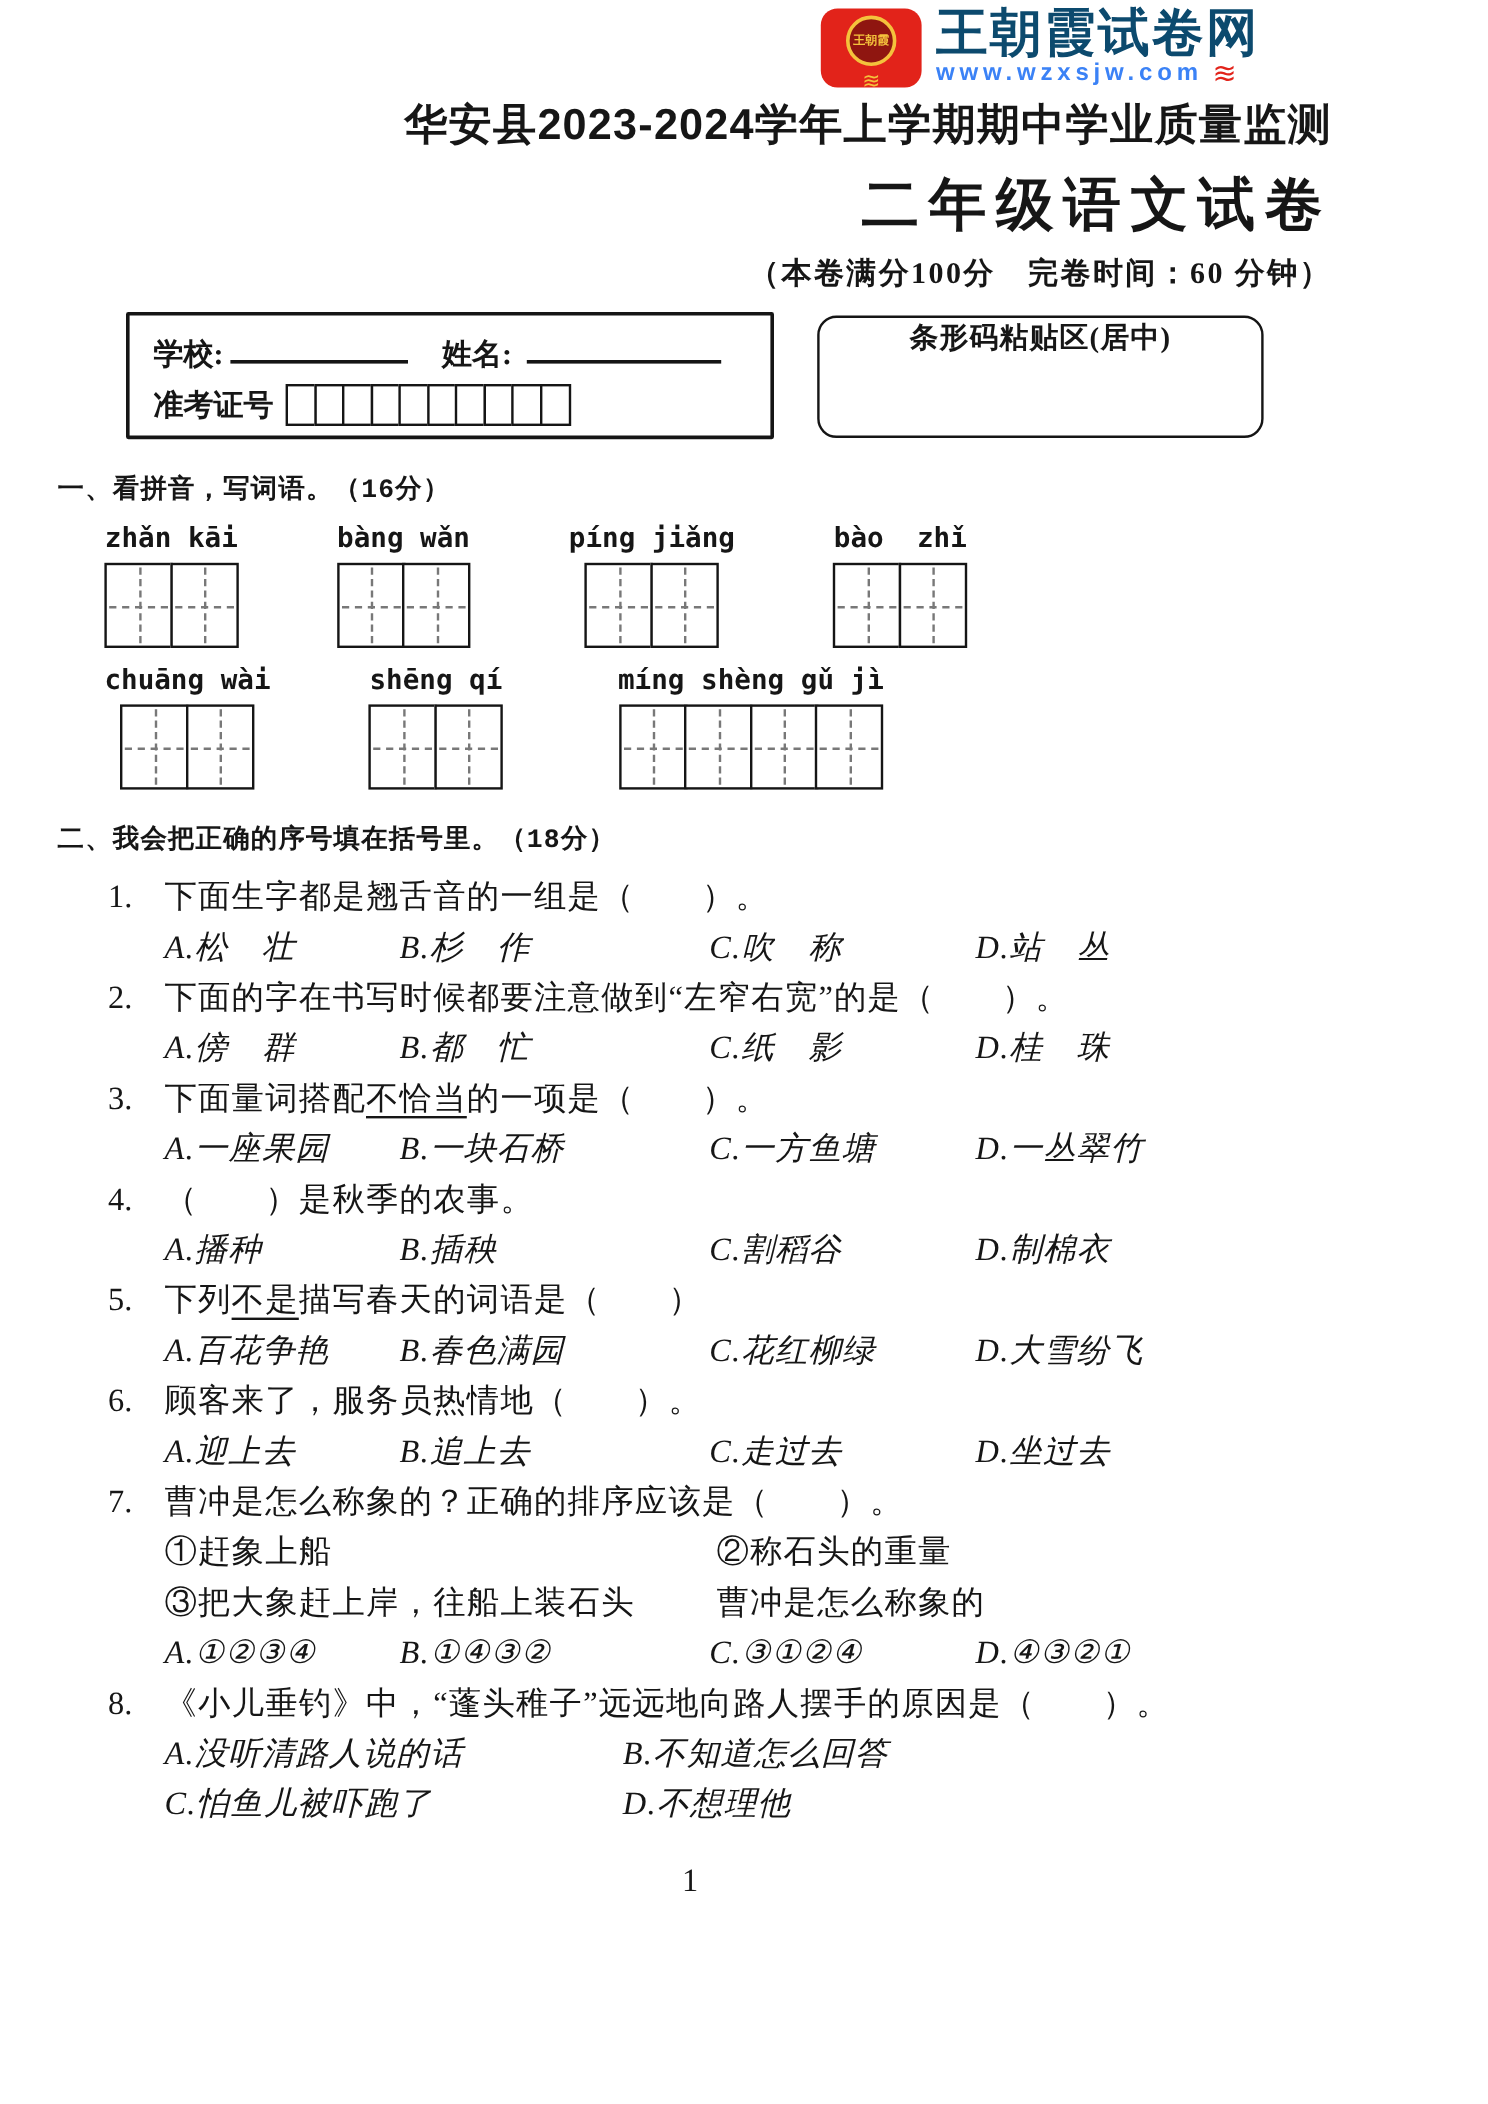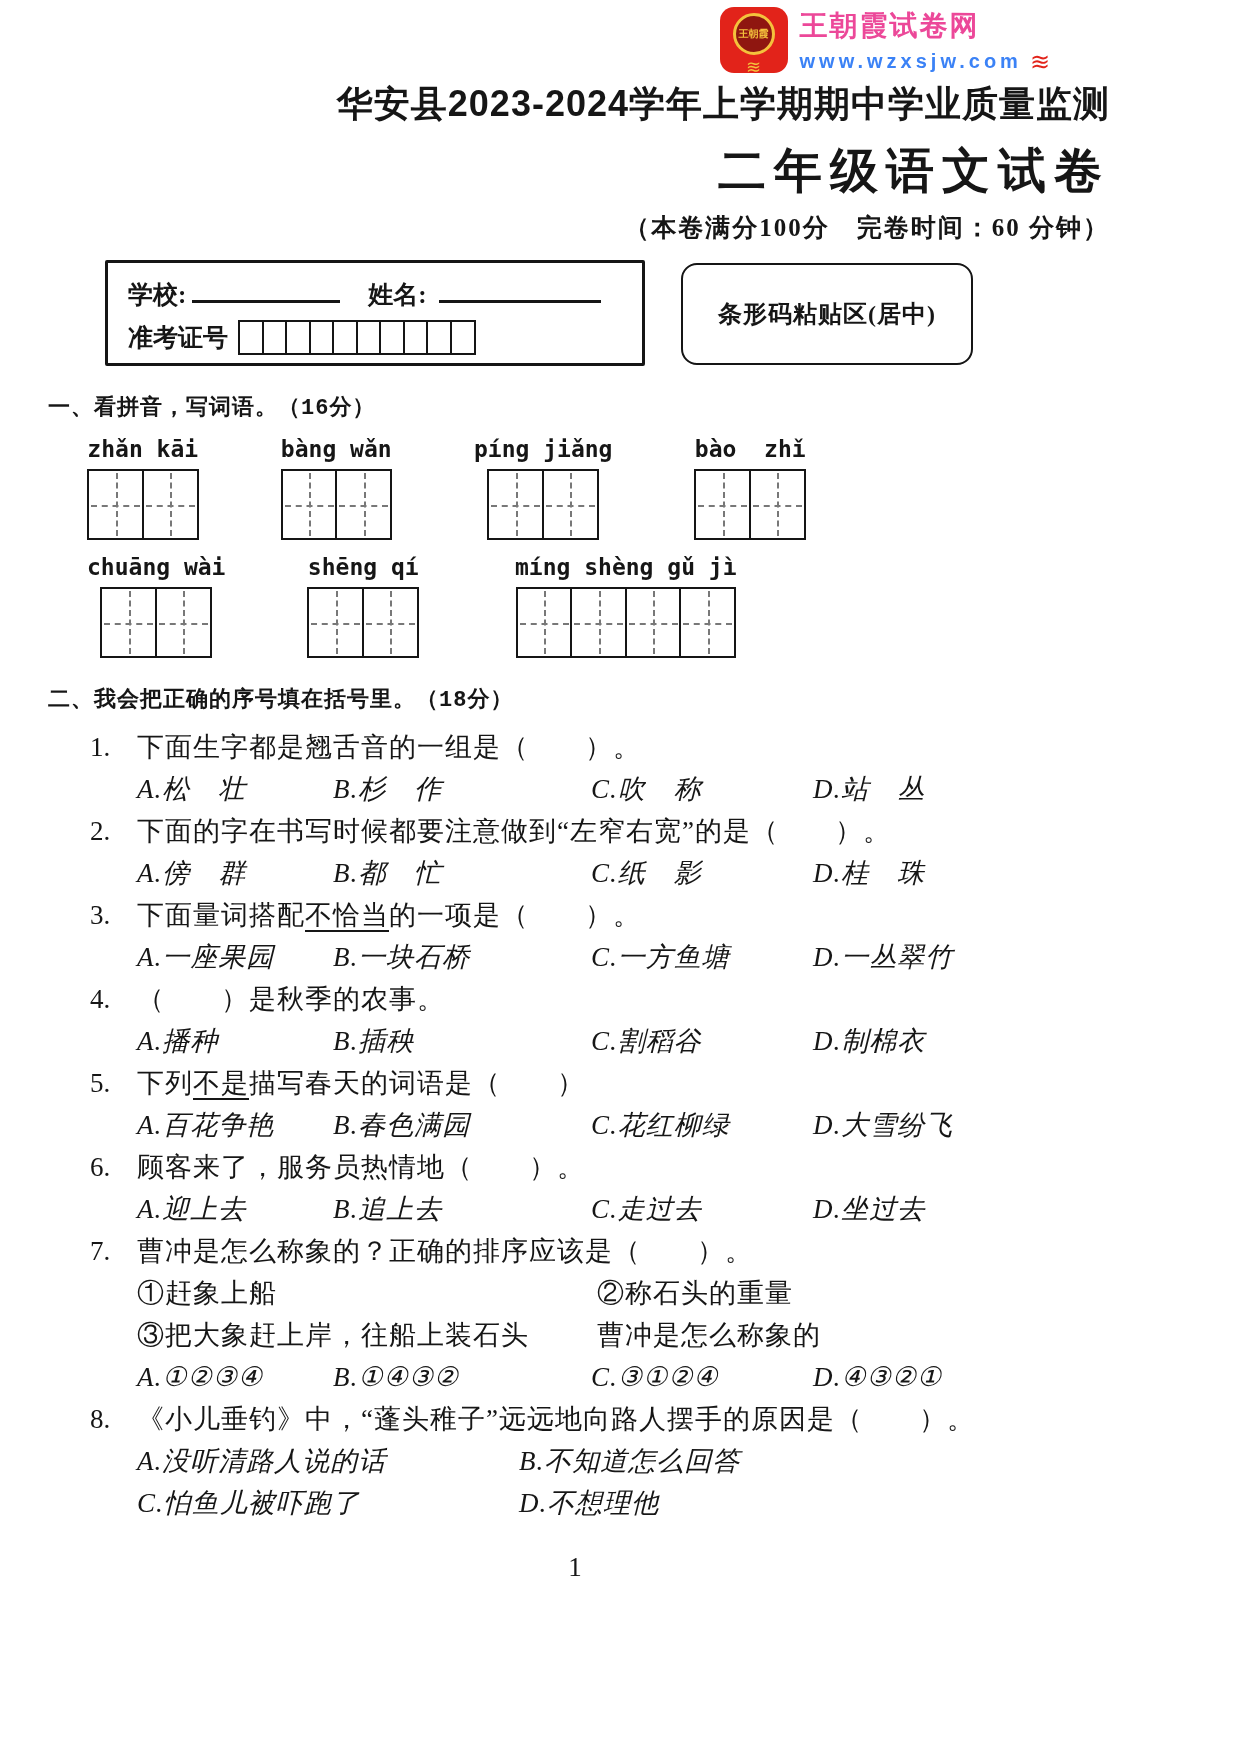--- a/index.html
+++ b/index.html
@@ -4,29 +4,29 @@
 <style>
   * { box-sizing: border-box; }
   html,body { margin:0; padding:0; }
   body {
     width:1240px; height:1753px; position:relative; overflow:hidden;
     background:#ffffff; color:#161616;
     font-family:"Liberation Serif", serif;
   }
   
   .logo { position:absolute; top:6px; right:190px; display:flex; align-items:center; gap:12px; }
-  .logo-icon { width:68px; height:66px; background:#e2231a; border-radius:14px; position:relative; flex:none; }
+  .logo-icon { width:84px; height:66px; background:#e2231a; border-radius:14px; position:relative; flex:none; }
   .logo-ring { position:absolute; left:50%; top:6px; transform:translateX(-50%);
     width:42px; height:42px; border:3px solid #f4c23c; border-radius:50%;
     background:#8f1610; display:flex; align-items:center; justify-content:center; }
   .logo-ring-text { color:#f4c23c; font-size:10px; font-weight:bold; font-family:"Liberation Sans", sans-serif; }
   .logo-waves { position:absolute; bottom:-1px; left:50%; transform:translateX(-50%);
     color:#f4c23c; font-size:18px; line-height:14px; }
-  .logo-name { font-family:Liberation Mono, monospace; font-weight:bold; color:#ec4899;
-    font-size:28px; line-height:44px; letter-spacing:2px; }
+  .logo-name { font-family:Liberation Sans, sans-serif; font-weight:bold; color:#0c4a6e;
+    font-size:43px; line-height:44px; letter-spacing:2px; }
   .logo-url-row { display:flex; align-items:center; gap:8px; }
   .logo-url { font-family:"Liberation Sans", sans-serif; font-weight:bold; color:#3b82f6;
     font-size:20px; letter-spacing:4px; }
   .logo-url-wave { color:#e2231a; font-size:24px; line-height:20px; }
   
   .header { margin-top:80px; width:1110px; text-align:right; }
   .title { font-family:"Liberation Sans", sans-serif; font-weight:900; font-size:36px; letter-spacing:1px; }
   .subtitle { margin-top:10px; font-weight:bold; font-size:48px; letter-spacing:8px; }
   .exam-info { margin-top:8px; font-weight:bold; font-size:25px; letter-spacing:2px; }
   
@@ -34,22 +34,22 @@
   .student-box { width:540px; height:106px; border:3px solid #151515; border-radius:2px;
     padding:15px 14px 0 20px; }
   .sb-row1 { display:flex; align-items:baseline; font-weight:bold; font-size:25px; }
   .blank { display:inline-block; border-bottom:3px solid #151515; height:22px; }
   .blank-school { width:148px; margin:0 28px 0 6px; }
   .blank-name { width:162px; margin-left:12px; }
   .sb-row2 { display:flex; align-items:center; margin-top:9px; font-weight:bold; font-size:25px; }
   .idcells { display:flex; margin-left:10px; }
   .idcell { width:26px; height:35px; border:2.5px solid #151515; margin-left:-2.5px; background:#fff; }
   .idcell:first-child { margin-left:0; }
-  .barcode-box { width:292px; height:102px; border:2.5px solid #151515; border-radius:16px;
-    margin-left:36px; margin-top:3px; display:flex; align-items:center; justify-content:center;
+  .barcode-box { width:372px; height:102px; border:2.5px solid #151515; border-radius:16px;
+    margin-left:36px; margin-top:3px; display:flex; align-items:flex-start; justify-content:center;
     font-weight:bold; font-size:24px; letter-spacing:1px; }
   
   .sec-heading { margin:26px 0 0 48px; font-family:Liberation Mono, monospace;
     font-weight:bold; font-size:22px; letter-spacing:1px; }
   
   .pinyin-row { display:flex; margin-left:87px; margin-top:14px; align-items:flex-start; }
   .pinyin-item { display:flex; flex-direction:column; align-items:center; margin-right:82px; }
   .pinyin-item.wide { margin-left:14px; }
   .pinyin-label { font-family:"DejaVu Sans Mono", monospace; font-size:23px; font-weight:bold;
     margin-bottom:7px; white-space:pre; }

